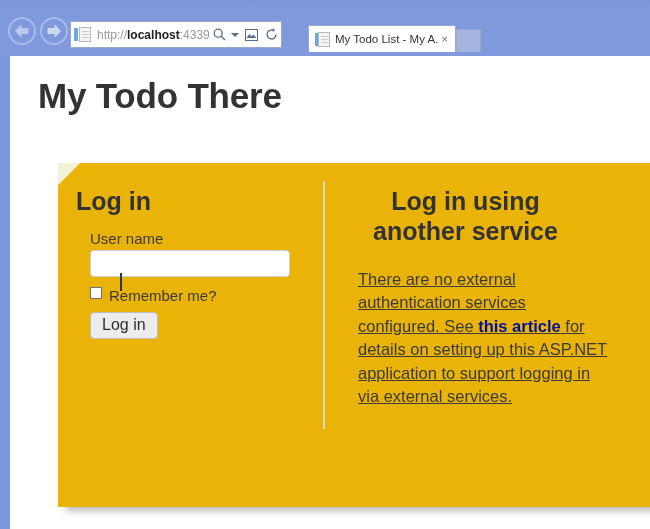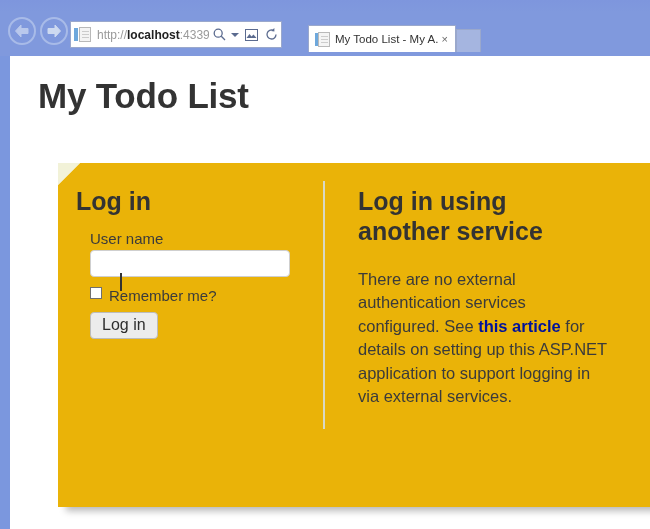--- a/index.html
+++ b/index.html
@@ -280,26 +280,28 @@
     left: 300px; top: 24px;
     width: 270px;
   }
   #external-heading {
     font-size: 25px;
     font-weight: bold;
     color: #333333;
     line-height: 1.18;
     margin: 0 0 22px 0;
     max-width: 215px;
+    text-align: center;
   }
   #external-text {
     font-size: 16.5px;
     color: #3b3b3b;
     line-height: 1.42;
     max-width: 250px;
+    text-decoration: underline;
   }
   .inline-link {
     color: #00129b;
     font-weight: bold;
     text-decoration: none;
   }
 
   
   #signup-row {
     position: absolute;
@@ -366,21 +368,21 @@
         </span>
         <span id="tab-title">My Todo List - My A...</span>
         <span id="tab-close">×</span>
       </div>
       <div id="tab-new"></div>
     </div>
   </div>
 
   <div id="page-viewport">
 
-    <div id="page-title">My Todo List</div>
+    <div id="page-title">My Todo There</div>
 
     <div id="login-panel">
       <div id="panel-fold"></div>
       <div id="panel-fold-edge"></div>
       <div id="panel-divider"></div>
 
       <div id="login-column">
         <div id="login-heading">Log in</div>
 
         <div class="field-group">

